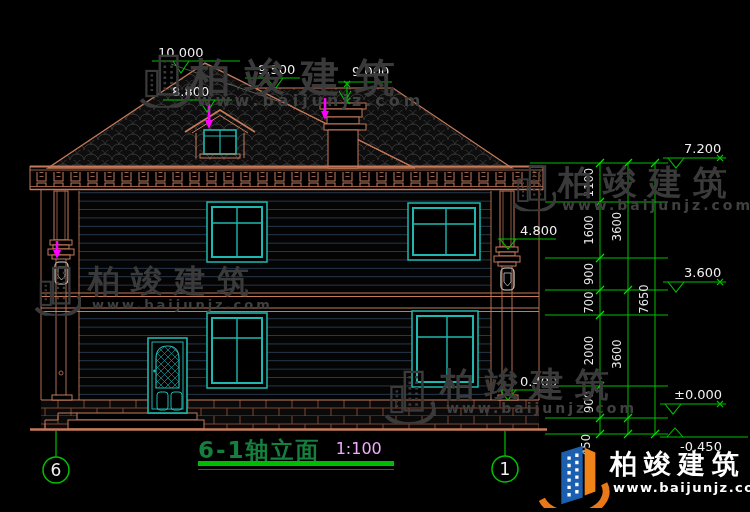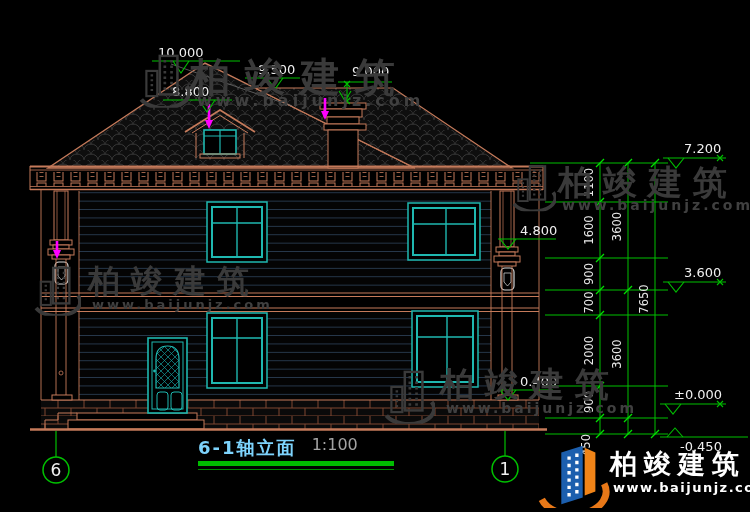--- a/index.html
+++ b/index.html
@@ -6,22 +6,22 @@
   #stage{position:relative;width:750px;height:512px;background:#000;overflow:hidden;
          font-family:"DejaVu Sans","Liberation Sans",sans-serif;padding-left:12px;}
   #stage svg{position:absolute;left:0;top:0;}
   svg text{font-family:"DejaVu Sans","Liberation Sans",sans-serif;}
   .dimtxt{fill:#E8E8E8;font-size:11.5px;}
   .marktxt{fill:#F0F0F0;font-size:13px;}
   .wm{position:absolute;color:#3A3A3A;font-weight:bold;white-space:nowrap;pointer-events:none;}
   .wm-url{position:absolute;color:#404040;font-weight:bold;white-space:nowrap;pointer-events:none;}
   .wm-logo{position:absolute;pointer-events:none;}
   #title-block{position:absolute;left:198px;top:435px;}
-  #title-text{color:#7dd3fc;font-size:18px;font-weight:bold;letter-spacing:2px;display:inline-block;text-align:center;}
-  #title-scale{color:#a3a3a3;font-size:16px;margin-left:10px;display:inline-block;vertical-align:4px;}
+  #title-text{color:#15803d;font-size:23px;font-weight:bold;letter-spacing:2px;display:inline-block;text-align:center;}
+  #title-scale{color:#f0abfc;font-size:16px;margin-left:10px;display:inline-block;vertical-align:4px;}
   #title-underline{position:absolute;left:198px;top:461px;width:196px;height:5px;background:#00BB00;}
   #title-underline2{position:absolute;left:198px;top:469px;width:196px;height:1px;background:#008800;}
   #brand-block{position:absolute;left:534px;top:438px;width:216px;height:70px;}
   #brand-name{position:absolute;left:76px;top:8px;color:#FFFFFF;font-size:27px;font-weight:bold;letter-spacing:7px;white-space:nowrap;}
   #brand-url{position:absolute;left:79px;top:42px;color:#FFFFFF;font-size:13px;font-weight:bold;letter-spacing:1.5px;white-space:nowrap;}
 </style>
 </head>
 <body>
 
 <div id="stage">

